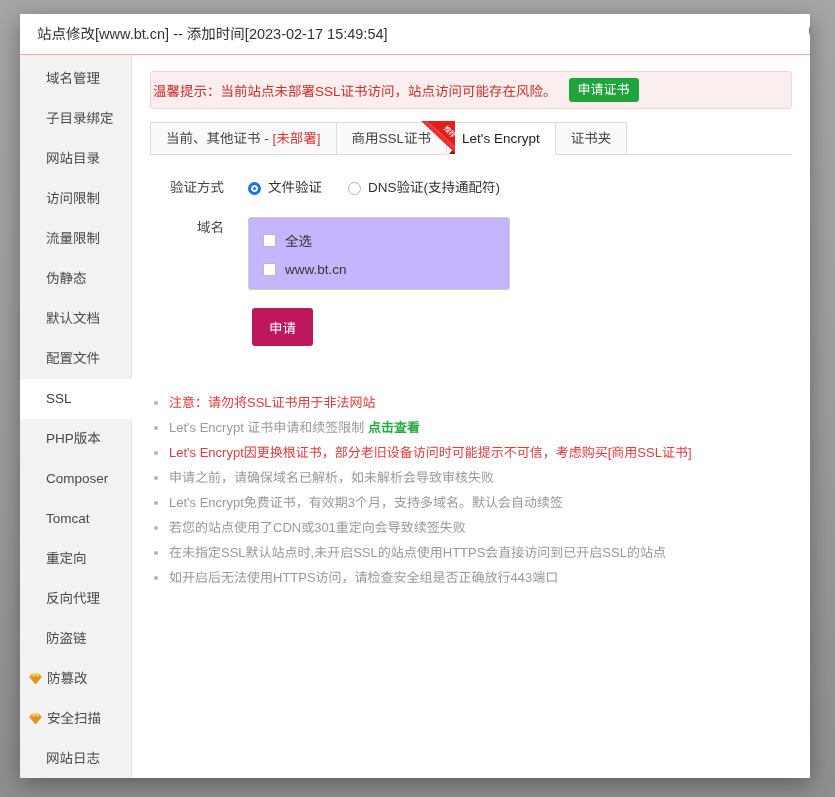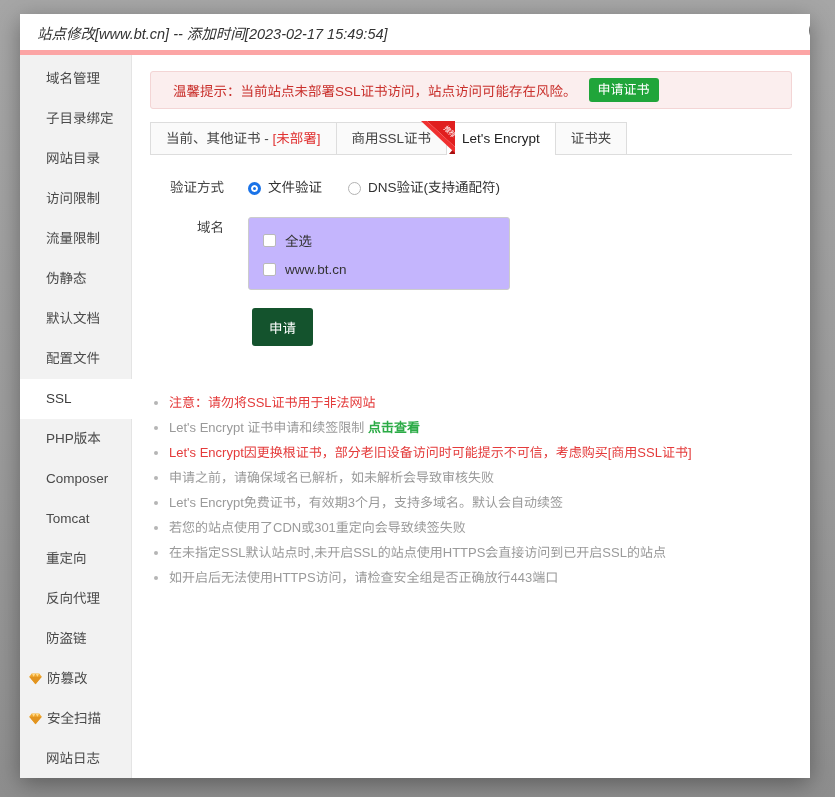--- a/index.html
+++ b/index.html
@@ -36,25 +36,24 @@
     box-shadow: 0 6px 22px rgba(0,0,0,.35);
     overflow: hidden;
   }
 
   #dialog-title {
     height: 41px;
     line-height: 41px;
     padding-left: 17px;
     font-size: 14.5px;
     color: #333;
-    border-bottom: 5px solid #fca5a5;
+    border-bottom: 1px solid #fca5a5;
     background: #fff;
     white-space: nowrap;
     box-sizing: border-box;
-    font-style: italic;
   }
 
   
   #close-btn {
     position: absolute;
     left: 786px;
     top: 1px;
     width: 31px;
     height: 31px;
     border-radius: 50%;
@@ -118,21 +117,21 @@
   }
 
   
   #warn-banner {
     background: #fbeeee;
     border: 1px solid #f3d5d5;
     border-radius: 3px;
     height: 38px;
     display: flex;
     align-items: center;
-    padding: 0 22px;
+    padding: 0 2px;
     font-size: 13.5px;
     color: #c9302c;
     box-sizing: border-box;
   }
   #warn-banner .wtext { color:#c9302c; }
   .btn-green {
     display: inline-block;
     background: #20a53a;
     color: #fff;
     border: none;
@@ -277,21 +276,21 @@
     border: 1px solid #b9b9b9;
     border-radius: 2px;
     background: #fff;
     margin-right: 9px;
     flex: 0 0 13px;
     box-sizing: border-box;
   }
 
   #apply-row { padding-left: 102px; margin-top: 18px; }
   #apply-btn {
-    background: #14532d;
+    background: #be185d;
     color: #fff;
     border: none;
     border-radius: 3px;
     font-size: 13.5px;
     font-family: inherit;
     padding: 9px 17px;
     cursor: pointer;
   }
 
   

